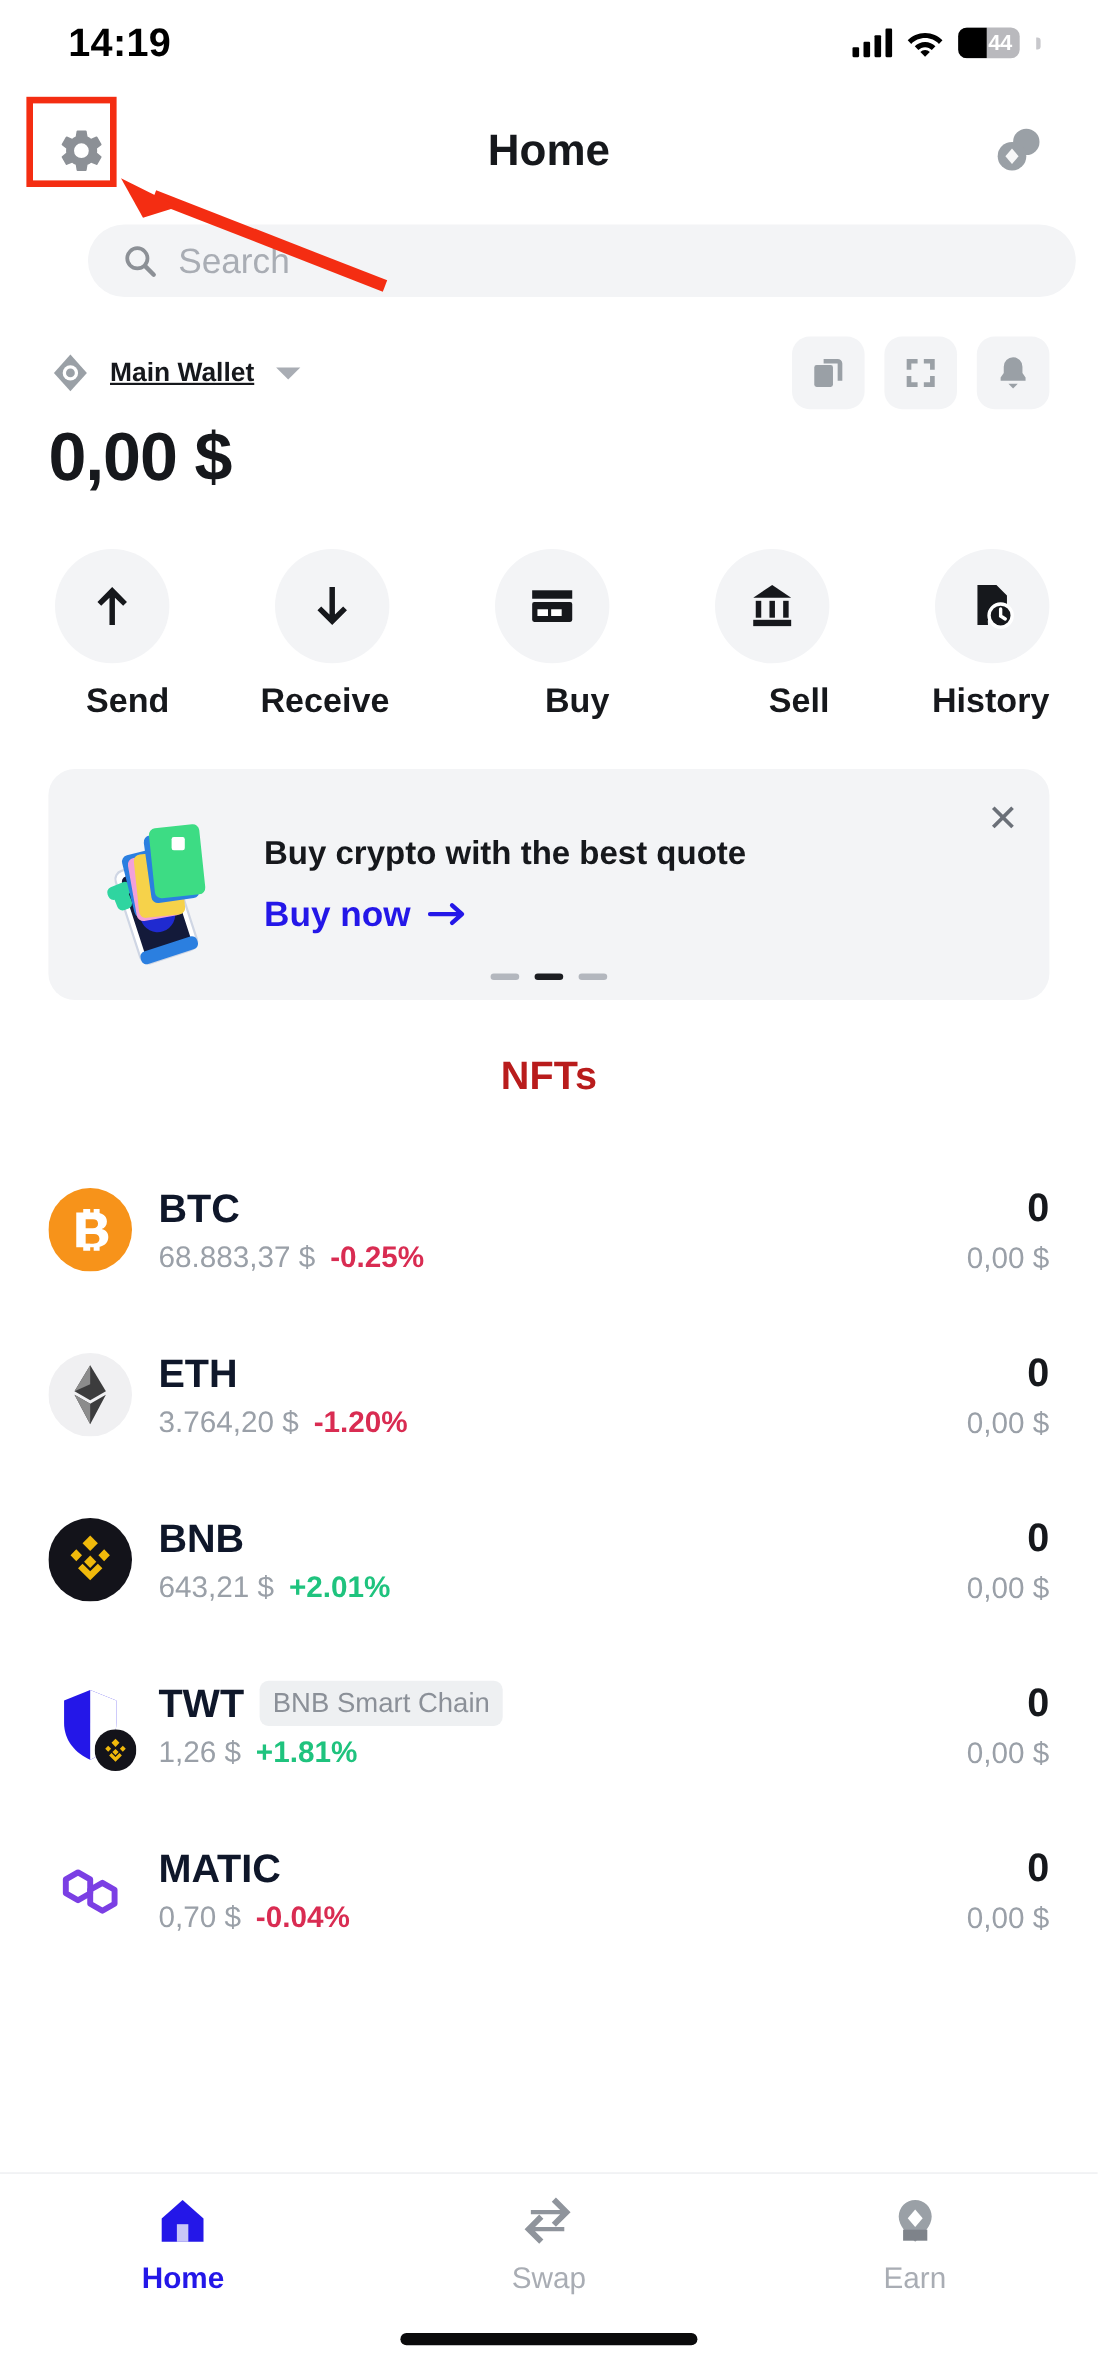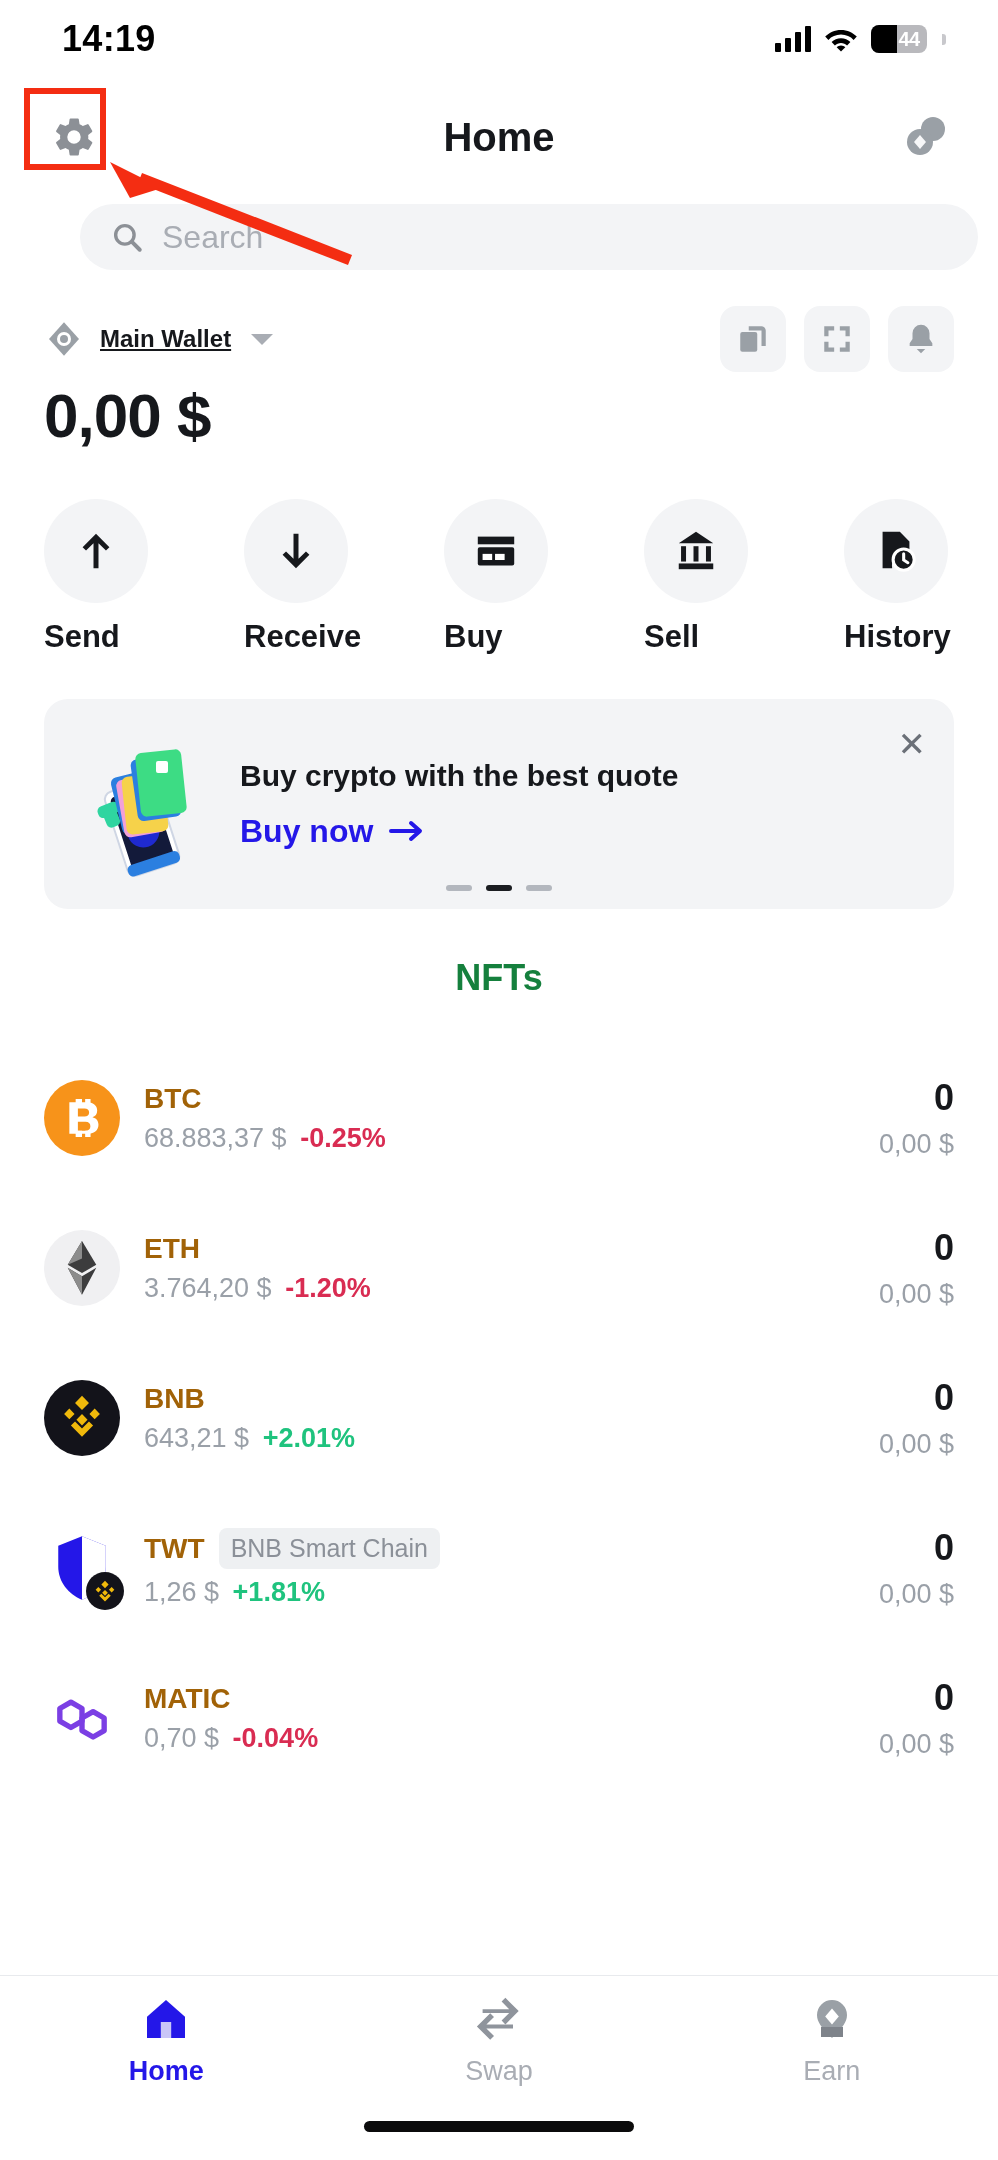--- a/index.html
+++ b/index.html
@@ -98,21 +98,21 @@
   .balance{
     padding:0 44px; margin-top:8px;
     font-size:62px; font-weight:700; letter-spacing:-1px; color:#16181c;
   }
 
   
   .actions{
     display:flex; justify-content:space-between;
     padding:48px 44px 0 44px;
   }
-  .act{ width:110px; display:flex; flex-direction:column; align-items:flex-start; gap:16px; }
+  .act{ width:110px; display:flex; flex-direction:column; align-items:flex-end; gap:16px; }
   .act-ic{
     width:104px; height:104px; border-radius:52px; background:#f3f4f6;
     display:flex; align-items:center; justify-content:center;
   }
   .act-lb{ font-size:31px; font-weight:600; color:#16181c; }
 
   
   .promo{
     margin:44px 44px 0 44px; background:#f3f4f6; border-radius:24px;
     height:210px; display:flex; align-items:center; position:relative;
@@ -132,37 +132,37 @@
   .dots{
     position:absolute; bottom:18px; left:0; right:0;
     display:flex; justify-content:center; gap:14px;
   }
   .dots i{ width:26px; height:6px; border-radius:3px; background:#b3b7be; display:block; }
   .dots i.on{ background:#1b1d21; }
 
   
   .tabs{ display:flex; margin-top:48px; }
   .tab{ flex:1; text-align:center; position:relative; padding-bottom:22px; }
-  .tab span{ font-size:36px; font-weight:600; color:#15803d; }
+  .tab span{ font-size:36px; font-weight:600; color:#b91c1c; }
   .tab.active span{ color:#16181c; }
   .tab .ul{
     position:absolute; bottom:0; left:50%; transform:translateX(-50%);
     width:64px; height:8px; border-radius:4px; background:#2417e8; display:none;
   }
   .tab.active .ul{ display:block; }
 
   
   .assets{ padding:0 44px; margin-top:22px; }
   .asset{
     display:flex; align-items:center; height:150px;
   }
   .a-ic{ width:76px; height:76px; flex:0 0 76px; position:relative; }
   .a-mid{ margin-left:24px; flex:1; min-width:0; }
   .a-top{ display:flex; align-items:center; gap:14px; }
-  .a-sym{ font-size:28px; font-weight:600; color:#a16207;text-align:center; }
+  .a-sym{ font-size:36px; font-weight:600; color:#0f172a;text-align:center; }
   .a-badge{
     font-size:25px; color:#8b9098; background:#eef0f2;
     border-radius:8px; padding:6px 12px; font-weight:500;
   }
   .a-sub{ margin-top:8px; font-size:27px; color:#9aa0a8; }
   .a-sub .chg{ font-weight:700; margin-left:6px; }
   .up{ color:#1fc37e; }
   .down{ color:#d92c52; }
   .a-right{ text-align:right; }
   .a-amt{ font-size:36px; font-weight:600; color:#16181c; }

